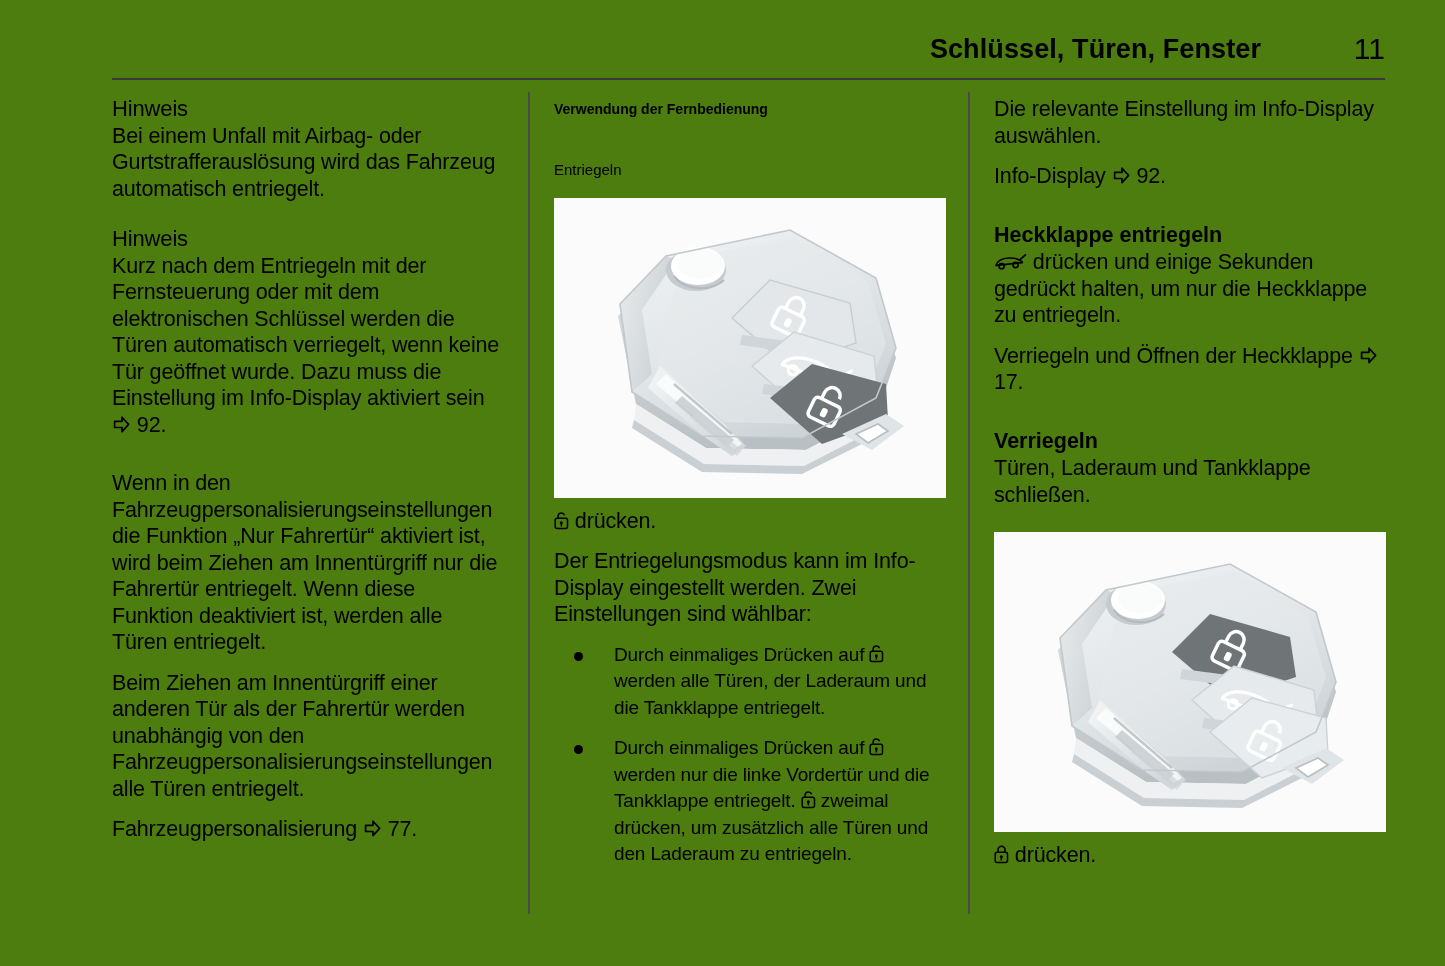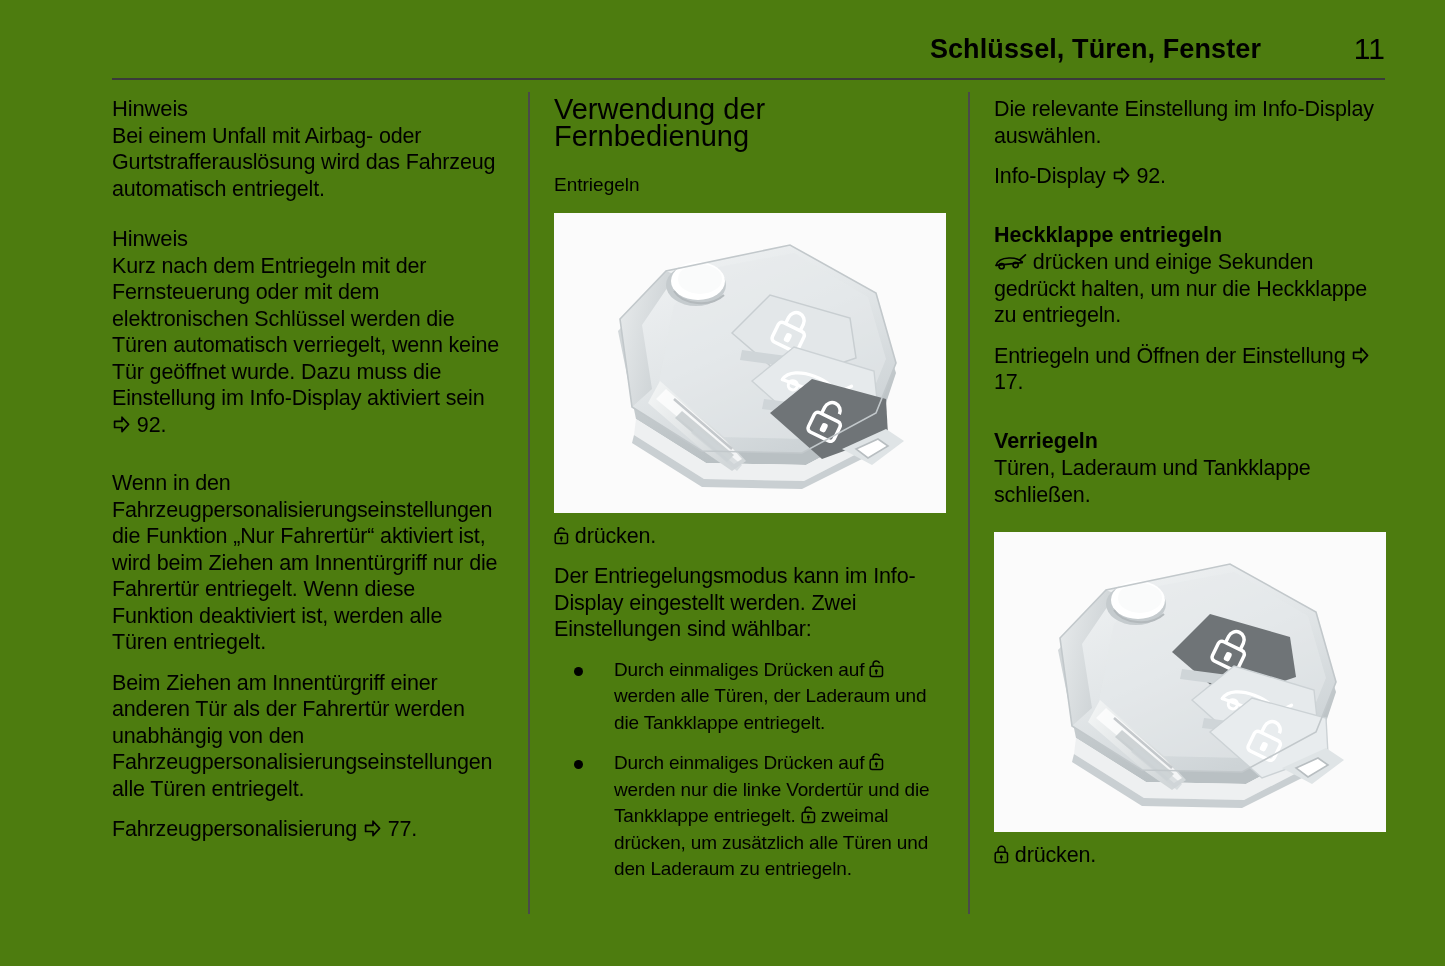--- a/index.html
+++ b/index.html
@@ -82,28 +82,28 @@
 
   
   p {
     margin: 0 0 14px 0;
     font-size: 21.5px;
     line-height: 26.5px;
     letter-spacing: -0.15px;
   }
   p.tight { margin-bottom: 0; }
   h2.sec-title {
-    margin: 0 0 22px 0;
-    font-size: 29px;
+    margin: 0 0 34px 0;
+    font-size: 14px;
     line-height: 27px;
-    font-weight: normal;
+    font-weight: bold;
   }
   h3.sub-title {
     margin: 0 0 14px 0;
-    font-size: 19px;
+    font-size: 15px;
     line-height: 26.5px;
     font-weight: normal;
   }
   h3.bold-title {
     margin: 0 0 1px 0;
     font-size: 21.5px;
     line-height: 26.5px;
     font-weight: bold;
   }
   .note-label {
@@ -343,21 +343,21 @@
 
       <h3 class="bold-title">Heckklappe entriegeln</h3>
       <p><span class="glyph"><svg width="33" height="17" viewBox="0 0 33 17">
               <path d="M2.2 11.4 C3.2 6.7 8.4 4.3 15.0 4.0 C20.4 3.8 25.2 5.3 28.2 8.0" fill="none" stroke="#000" stroke-width="1.7" stroke-linecap="round"></path>
               <path d="M2.2 11.4 L28.2 8.6" fill="none" stroke="#000" stroke-width="1.7" stroke-linecap="round"></path>
               <path d="M25.4 6.2 L31.4 0.9" fill="none" stroke="#000" stroke-width="1.7" stroke-linecap="round"></path>
               <circle cx="7.6" cy="12.2" r="2.6" fill="none" stroke="#000" stroke-width="1.6"></circle>
               <circle cx="21.6" cy="11.0" r="2.6" fill="none" stroke="#000" stroke-width="1.6"></circle>
             </svg></span> <span>drücken und einige Sekunden gedrückt halten, um nur die Heckklappe zu entriegeln.</span></p>
 
-      <p><span>Entriegeln und Öffnen der Einstellung</span> <span class="arrow-ref"><svg width="17" height="19" viewBox="0 0 17 19">
+      <p><span>Verriegeln und Öffnen der Heckklappe</span> <span class="arrow-ref"><svg width="17" height="19" viewBox="0 0 17 19">
               <path d="M1.6 6.3 H9.0 V2.2 L15.6 9.4 L9.0 16.6 V12.5 H1.6 Z" fill="none" stroke="#000" stroke-width="1.7" stroke-linejoin="round"></path>
             </svg></span> <span>17.</span></p>
 
       <div class="gap-md"></div>
 
       <h3 class="bold-title">Verriegeln</h3>
       <p>Türen, Laderaum und Tankklappe schließen.</p>
 
       <div class="gap-sm"></div>
 

